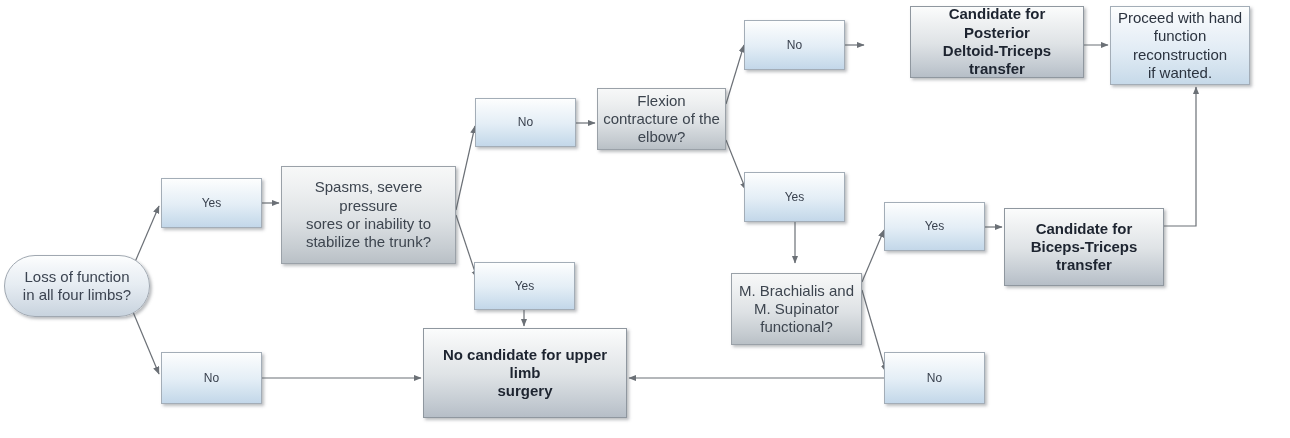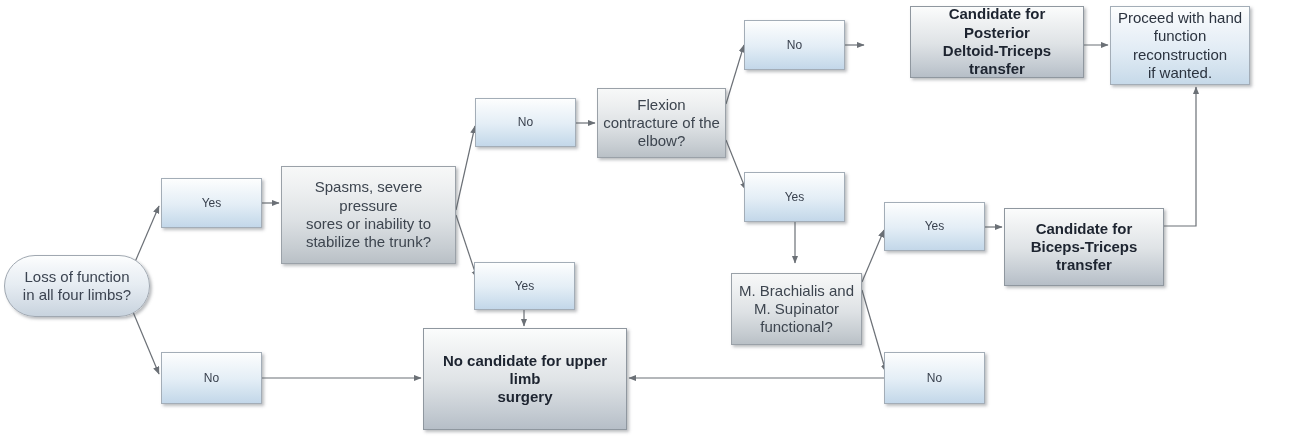--- a/index.html
+++ b/index.html
@@ -148,21 +148,21 @@
         <span class="lbl">Spasms, severe pressure
 sores or inability to
 stabilize the trunk?</span>
       </div>
       <div class="node style-light" style="left: 475px; top: 98px; width: 101px; height: 49px;">
         <span class="lbl">No</span>
       </div>
       <div class="node style-light" style="left: 474px; top: 262px; width: 101px; height: 48px;">
         <span class="lbl">Yes</span>
       </div>
-      <div class="node style-decision" style="left: 597px; top: 88px; width: 129px; height: 70px;">
+      <div class="node style-decision" style="left: 597px; top: 88px; width: 129px; height: 62px;">
         <span class="lbl">Flexion
 contracture of the
 elbow?</span>
       </div>
       <div class="node style-light" style="left: 744px; top: 20px; width: 101px; height: 50px;">
         <span class="lbl">No</span>
       </div>
       <div class="node style-light" style="left: 744px; top: 172px; width: 101px; height: 50px;">
         <span class="lbl">Yes</span>
       </div>
@@ -185,19 +185,19 @@
         <span class="lbl">Yes</span>
       </div>
       <div class="node style-light" style="left: 884px; top: 352px; width: 101px; height: 52px;">
         <span class="lbl">No</span>
       </div>
       <div class="node style-strong" style="left: 1004px; top: 190px; width: 160px; height: 78px; margin-top: 18px;">
         <span class="lbl">Candidate for
 Biceps-Triceps
 transfer</span>
       </div>
-      <div class="node style-strong" style="left: 423px; top: 328px; width: 204px; height: 102px;">
+      <div class="node style-strong" style="left: 423px; top: 328px; width: 204px; height: 90px;">
         <span class="lbl">No candidate for upper limb
 surgery</span>
       </div>
     </div>
 
 </div>
 
 </body></html>

